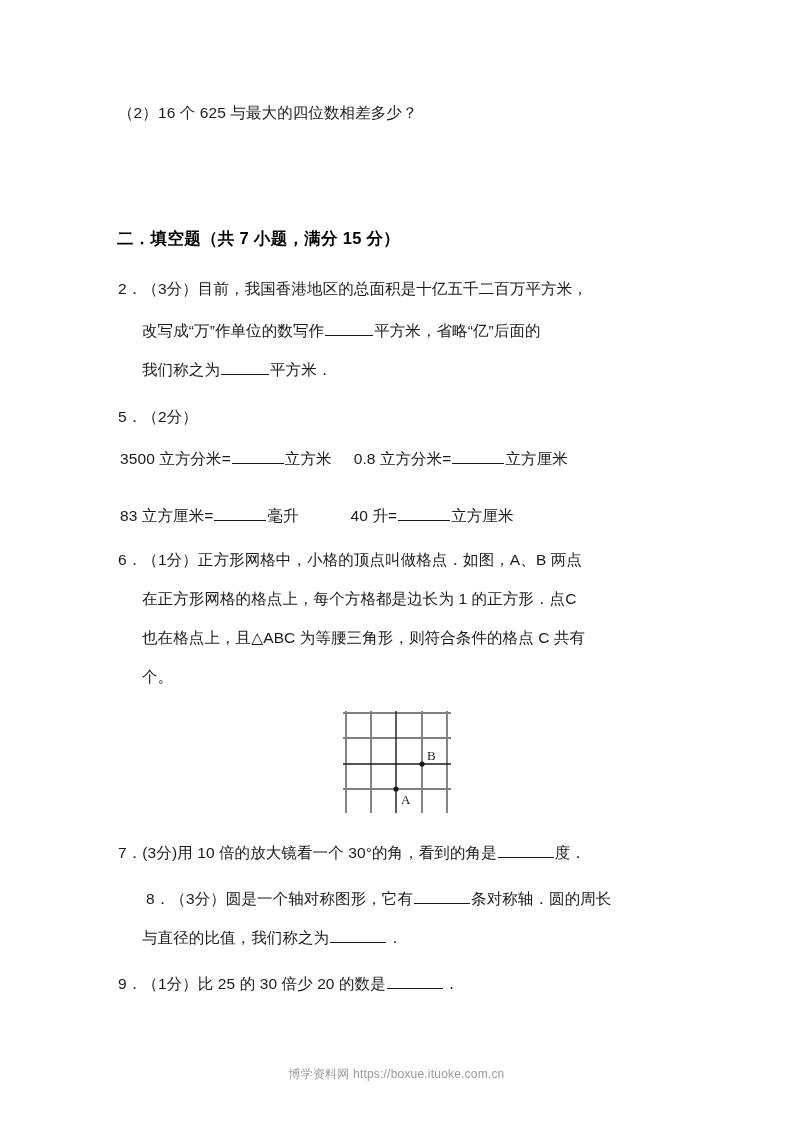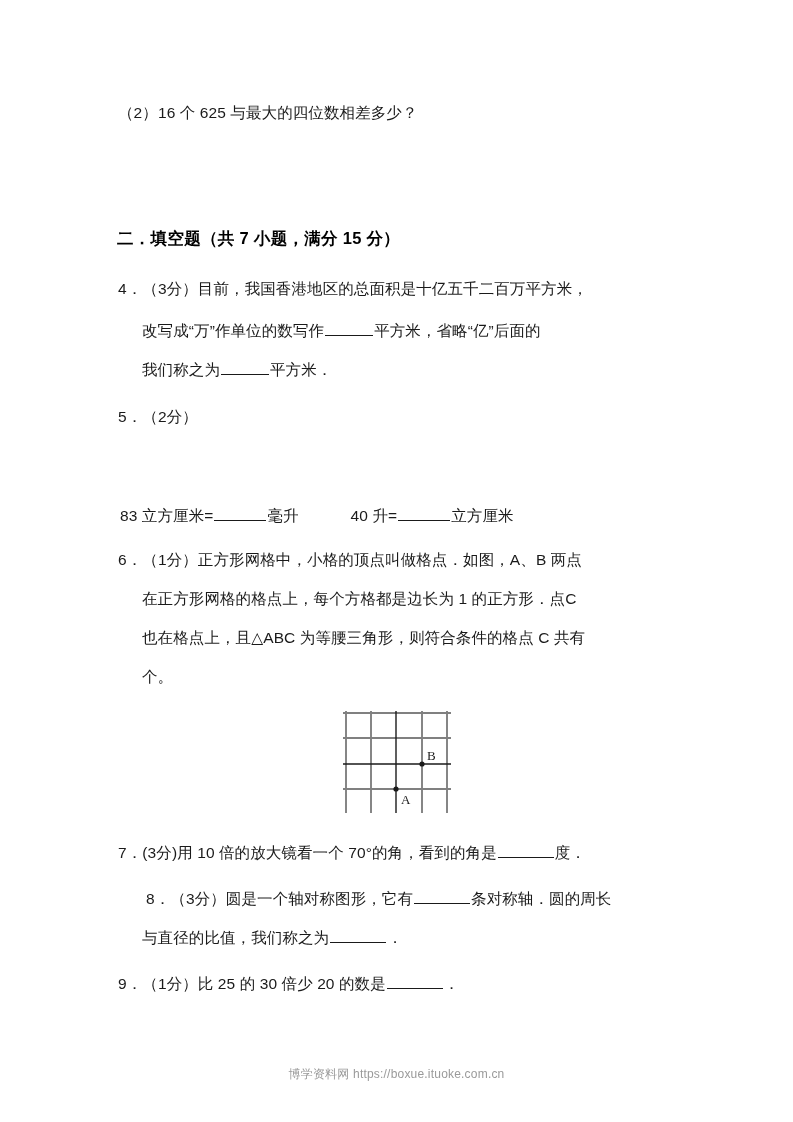--- a/index.html
+++ b/index.html
@@ -86,32 +86,35 @@
 </style>
 </head>
 <body>
 
 <div class="page">
 
   <div class="tline qnum-line" style="top:105px;">（2）16 个 625 与最大的四位数相差多少？</div>
 
   <div class="sec-head" style="top:228px;text-align:right;">二．填空题（共 7 小题，满分 15 分）</div>
 
-  <div class="tline qnum-line" style="top:281px;">4．（3分）目前，我国香港地区的总面积是十亿五千二百万平方米，</div>
+  <div class="tline qnum-line" style="top:281px;">2．（3分）目前，我国香港地区的总面积是十亿五千二百万平方米，</div>
 
   <div class="tline indent-line" style="top:320px;">
     <span>改写成“万”作单位的数写作</span><span class="blank w48"></span><span>平方米，省略“亿”后面的</span>
   </div>
 
   <div class="tline indent-line" style="top:359px;">
     <span>我们称之为</span><span class="blank w48"></span><span>平方米．</span>
   </div>
 
   <div class="tline qnum-line" style="top:409px;">5．（2分）</div>
 
+  <div class="tline" style="left:120px; top:448px;">
+    <span>3500 立方分米=</span><span class="blank w52"></span><span>立方米</span><span class="sp s22"></span><span>0.8 立方分米=</span><span class="blank w52"></span><span>立方厘米</span>
+  </div>
 
   <div class="tline" style="left:120px; top:505px;">
     <span>83 立方厘米=</span><span class="blank w52"></span><span>毫升</span><span class="sp s52"></span><span>40 升=</span><span class="blank w52"></span><span>立方厘米</span>
   </div>
 
   <div class="tline qnum-line" style="top:552px;">6．（1分）正方形网格中，小格的顶点叫做格点．如图，A、B 两点</div>
   <div class="tline indent-line" style="top:591px;">在正方形网格的格点上，每个方格都是边长为 1 的正方形．点C</div>
   <div class="tline indent-line" style="top:630px;">也在格点上，且△ABC 为等腰三角形，则符合条件的格点 C 共有</div>
   <div class="tline indent-line" style="top:669px;">个。</div>
 
@@ -137,21 +140,21 @@
 
       <circle cx="81" cy="55" r="2.6" fill="#1a1a1a"></circle>
 
       <circle cx="55" cy="80" r="2.6" fill="#1a1a1a"></circle>
     </svg>
     <div style="position:absolute; left:86px; top:39px; font-family:'Liberation Serif','DejaVu Serif',serif; font-size:13px; color:#1a1a1a;">B</div>
     <div style="position:absolute; left:60px; top:83px; font-family:'Liberation Serif','DejaVu Serif',serif; font-size:13px; color:#1a1a1a;">A</div>
   </div>
 
   <div class="tline qnum-line" style="top:842px;">
-    <span>7．(3分)用 10 倍的放大镜看一个 70°的角，看到的角是</span><span class="blank w56"></span><span>度．</span>
+    <span>7．(3分)用 10 倍的放大镜看一个 30°的角，看到的角是</span><span class="blank w56"></span><span>度．</span>
   </div>
 
   <div class="tline qnum-line" style="top:888px;margin-left:28px;">
     <span>8．（3分）圆是一个轴对称图形，它有</span><span class="blank w56"></span><span>条对称轴．圆的周长</span>
   </div>
   <div class="tline indent-line" style="top:927px;">
     <span>与直径的比值，我们称之为</span><span class="blank w56"></span><span>．</span>
   </div>
 
   <div class="tline qnum-line" style="top:973px;">

